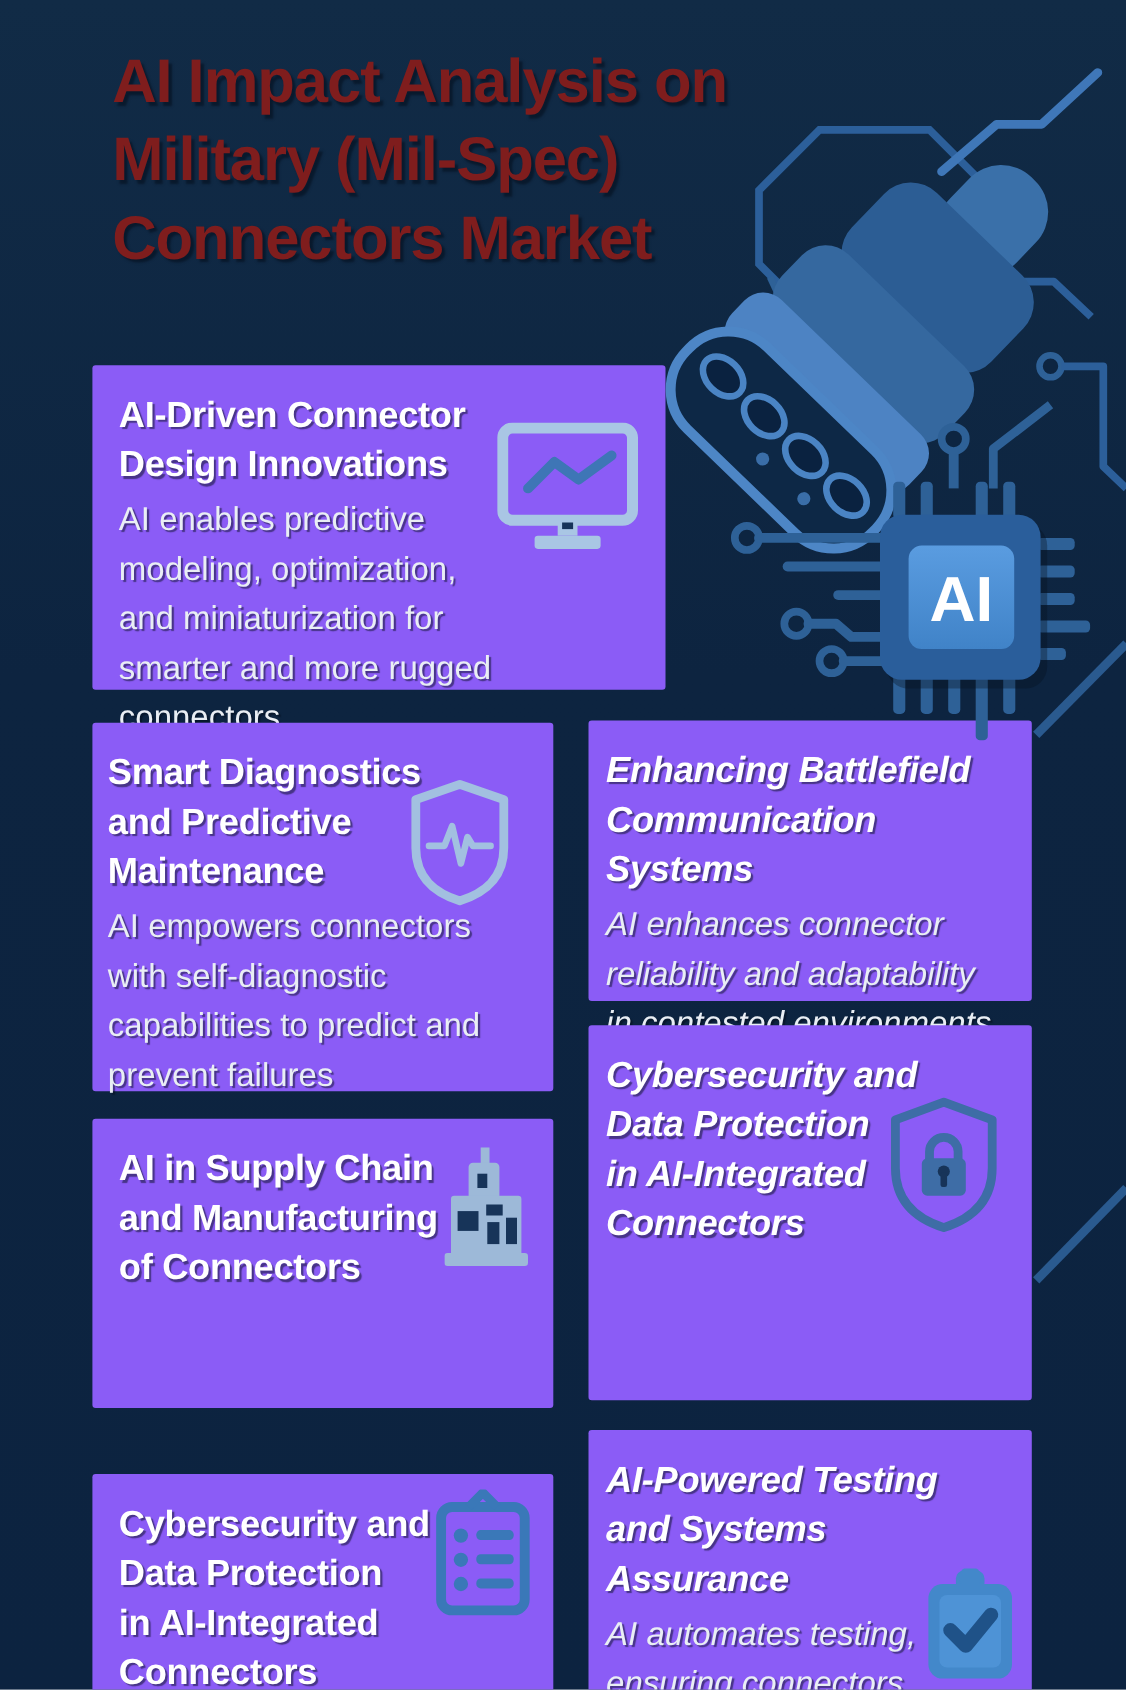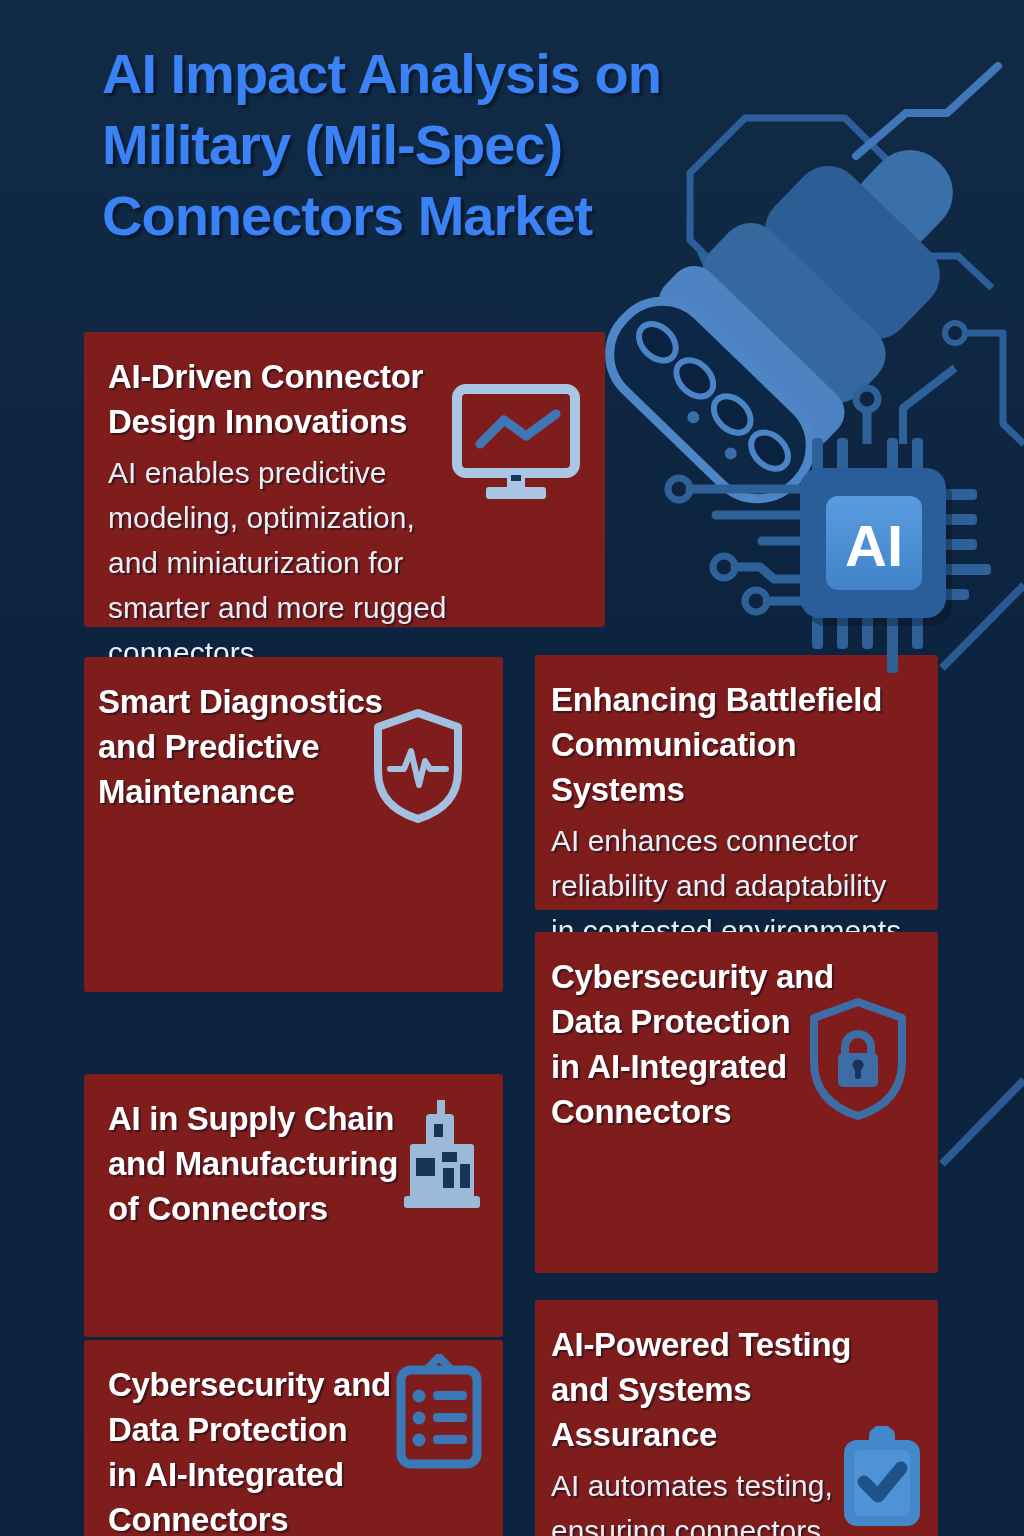--- a/index.html
+++ b/index.html
@@ -5,43 +5,43 @@
   html,body{margin:0;padding:0;}
   body{
     width:1024px;height:1536px;position:relative;overflow:hidden;
     background:linear-gradient(180deg,#112B46 0%,#0D2440 40%,#0C2340 100%);
     font-family:"Liberation Sans","DejaVu Sans",sans-serif;
     -webkit-font-smoothing:antialiased;
   }
   .page{position:absolute;inset:0;}
   .title{
     position:absolute;left:102px;top:38px;margin:0;
-    font-size:56px;line-height:71px;font-weight:bold;color:#3b82f6;
+    font-size:56px;line-height:71px;font-weight:bold;color:#7f1d1d;
     letter-spacing:-1px;white-space:pre-line;
     text-shadow:3px 3px 2px rgba(4,12,26,.55);
   }
   .card{
-    position:absolute;background:#7f1d1d;border-radius:3px;
+    position:absolute;background:#8b5cf6;border-radius:3px;
     padding:22px 24px;box-sizing:border-box;
   }
-  .card.right{padding-left:16px;}
+  .card.right{padding-left:16px;font-style:italic;}
   .card h2{
     margin:0 0 6px 0;font-size:33px;line-height:45px;font-weight:bold;
     color:#FFFFFF;letter-spacing:-0.3px;white-space:pre-line;
     text-shadow:2px 2px 1px rgba(4,12,26,.5);
   }
   .card p{
     margin:0;font-size:30px;line-height:45px;color:#E9EEF4;
     white-space:pre-line;text-shadow:2px 2px 1px rgba(4,12,26,.5);
   }
   .c1{left:84px;top:332px;width:521px;height:295px;}
   .c2{left:84px;top:657px;width:419px;height:335px;padding-left:14px;}
   .c3{left:535px;top:655px;width:403px;height:255px;}
   .c4{left:535px;top:932px;width:403px;height:341px;}
-  .c5{left:84px;top:1074px;width:419px;height:263px;}
+  .c5{left:84px;top:1017px;width:419px;height:263px;}
   .c6{left:84px;top:1340px;width:419px;height:260px;}
   .c7{left:535px;top:1300px;width:403px;height:300px;}
   .icon{position:absolute;display:block;}
   .icon svg{display:block;width:100%;height:100%;}
   .i-monitor{left:368px;top:52px;width:128px;height:120px;}
   .i-shieldpulse{left:288px;top:50px;width:92px;height:118px;}
   .i-shieldlock{left:272px;top:64px;width:102px;height:126px;}
   .i-factory{left:320px;top:26px;width:76px;height:110px;}
   .i-cliplist{left:310px;top:14px;width:90px;height:118px;}
   .i-clipcheck{left:304px;top:126px;width:86px;height:104px;}
@@ -77,20 +77,24 @@
   <section class="card c2">
     <span class="icon i-shieldpulse">
       <svg viewBox="0 0 92 118">
         <path d="M46 6 L86 20 V64 C86 92 68 105 46 112 C24 105 6 92 6 64 V20 Z" fill="none" stroke="#A2C0E0" stroke-width="8" stroke-linejoin="round"></path>
         <polyline points="18,62 32,62 39,44 47,78 53,54 58,62 74,62" fill="none" stroke="#A2C0E0" stroke-width="6" stroke-linecap="round" stroke-linejoin="round"></polyline>
       </svg>
     </span>
     <h2>Smart Diagnostics
 and Predictive
 Maintenance</h2>
+    <p>AI empowers connectors
+with self-diagnostic
+capabilities to predict and
+prevent failures</p>
   </section>
 
   <section class="card c3 right">
     <h2>Enhancing Battlefield
 Communication Systems</h2>
     <p>AI enhances connector
 reliability and adaptability
 in contested environments</p>
   </section>
 

